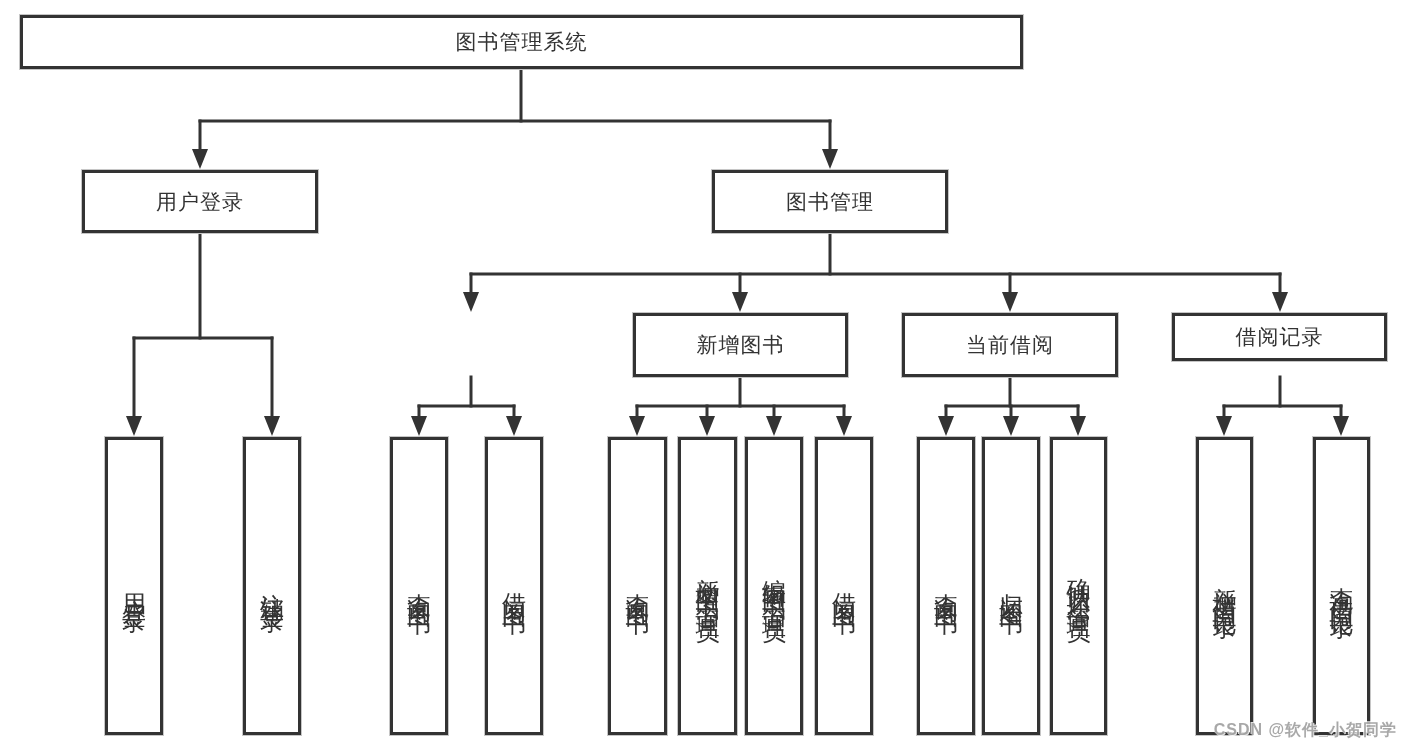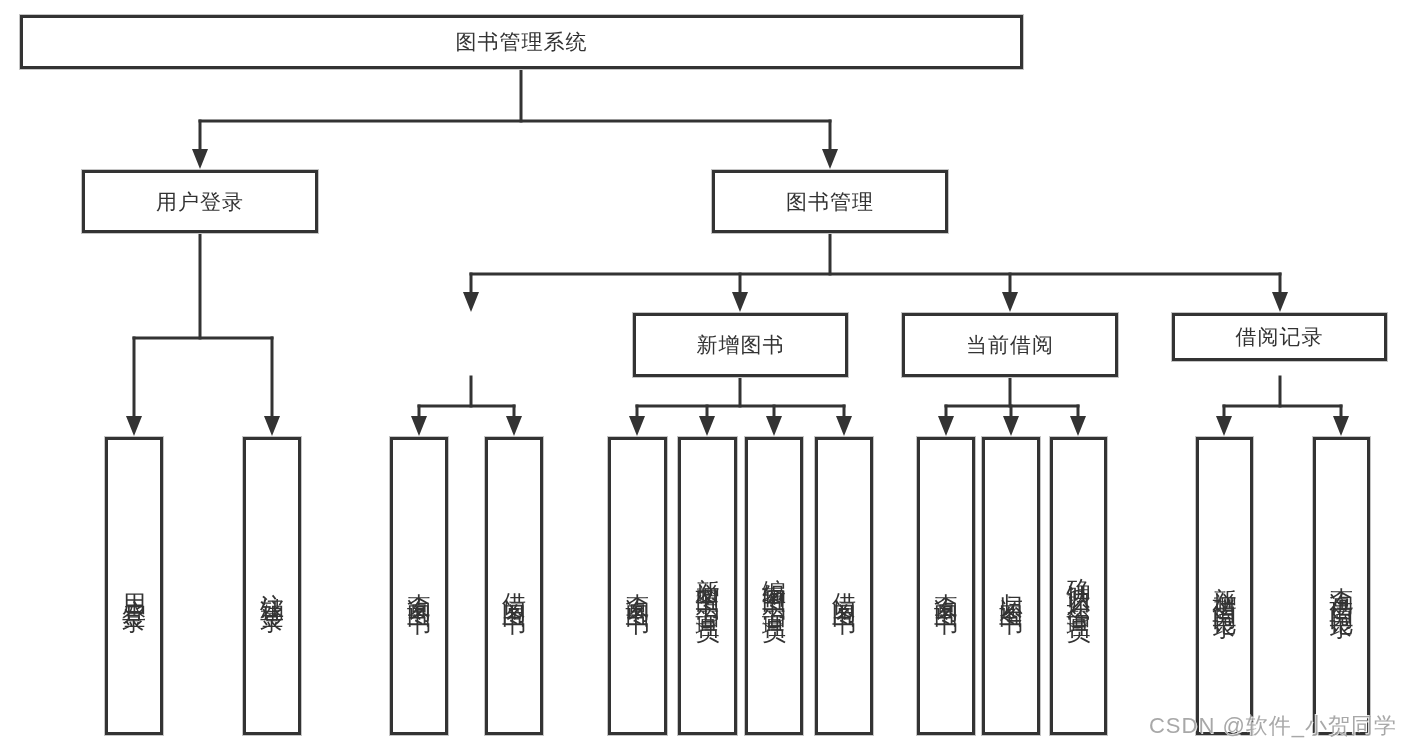--- a/index.html
+++ b/index.html
@@ -31,25 +31,26 @@
     text-orientation:mixed;
     font-size:24px;
     letter-spacing:6px;
     line-height:1;
     white-space:nowrap;
   }
   .watermark{
     position:absolute;
     z-index:3;
     right:8px;bottom:6px;
-    font-size:22px;
+    font-size:16px;
     letter-spacing:1px;
     color:rgba(163,163,163,0.95);
     text-shadow:1px 1px 0 rgba(255,255,255,0.85), -1px -1px 0 rgba(255,255,255,0.85);
     white-space:nowrap;
+    font-weight:bold;
   }
 </style>
 </head>
 <body>
 
 <div class="stage">
 
   <svg class="wires" width="1405" height="747" viewBox="0 0 1405 747">
 
     <g>

